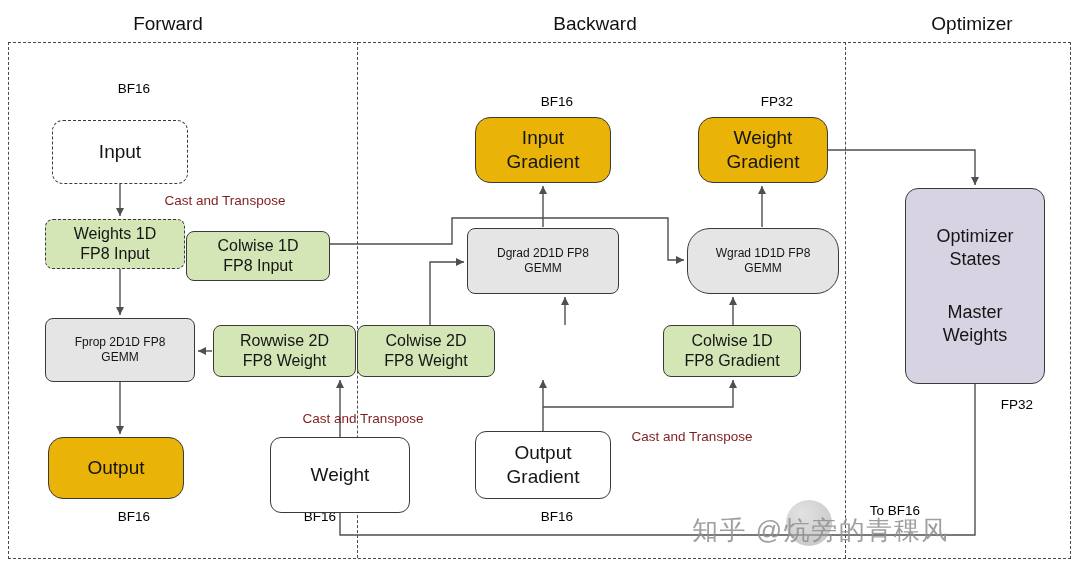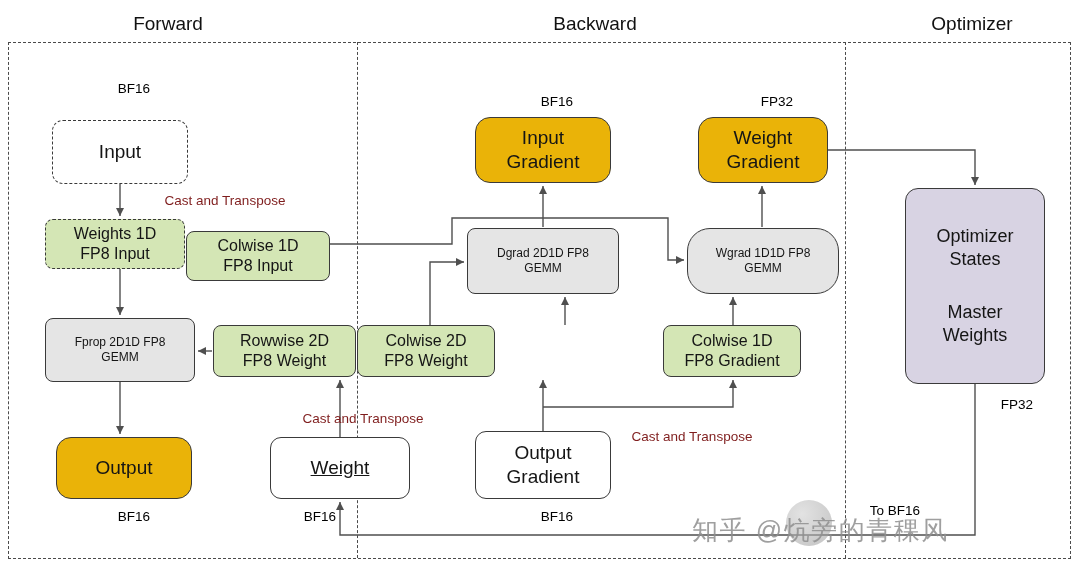--- a/index.html
+++ b/index.html
@@ -84,27 +84,27 @@
       <path d="M975 384 V535 H340 V502" marker-end="url(#arrow)"></path>
     </g>
   </svg>
 
   <div class="dtype" style="left:90px;top:81px;">BF16</div>
   <div class="box whitebox dashed" style="left:52px;top:120px;width:136px;height:64px;">Input</div>
   <div class="caption" style="left:140px;top:193px;">Cast and Transpose</div>
   <div class="box green dashed" style="left:45px;top:219px;width:140px;height:50px;">Weights 1D FP8 Input</div>
   <div class="box green" style="left:186px;top:231px;width:144px;height:50px;">Colwise 1D FP8 Input</div>
   <div class="box yellow" style="left:45px;top:318px;width:150px;height:64px;">Fprop 2D1D FP8 GEMM</div>
-  <div class="box blue" style="left:56px;top:437px;width:136px;height:62px;">Output</div>
+  <div class="box blue" style="left:48px;top:437px;width:136px;height:62px;">Output</div>
   <div class="dtype" style="left:90px;top:509px;">BF16</div>
 
   <div class="box green" style="left:213px;top:325px;width:143px;height:52px;">Rowwise 2D FP8 Weight</div>
   <div class="box green" style="left:357px;top:325px;width:138px;height:52px;">Colwise 2D FP8 Weight</div>
   <div class="caption" style="left:278px;top:411px;">Cast and Transpose</div>
-  <div class="box whitebox" style="left:270px;top:437px;width:140px;height:62px;text-decoration:underline;">Weight</div>
+  <div class="box whitebox" style="left:270px;top:437px;width:140px;height:76px;">Weight</div>
   <div class="dtype" style="left:276px;top:509px;">BF16</div>
 
   <div class="dtype" style="left:513px;top:94px;">BF16</div>
   <div class="box blue" style="left:475px;top:117px;width:136px;height:66px;">Input Gradient</div>
   <div class="box yellow" style="left:467px;top:228px;width:152px;height:66px;">Dgrad 2D1D FP8 GEMM</div>
   <div class="box green" style="left:663px;top:325px;width:138px;height:52px;">Colwise 1D FP8 Gradient</div>
   <div class="caption" style="left:607px;top:429px;">Cast and Transpose</div>
   <div class="box whitebox" style="left:475px;top:431px;width:136px;height:68px;">Output Gradient</div>
   <div class="dtype" style="left:513px;top:509px;">BF16</div>
 

